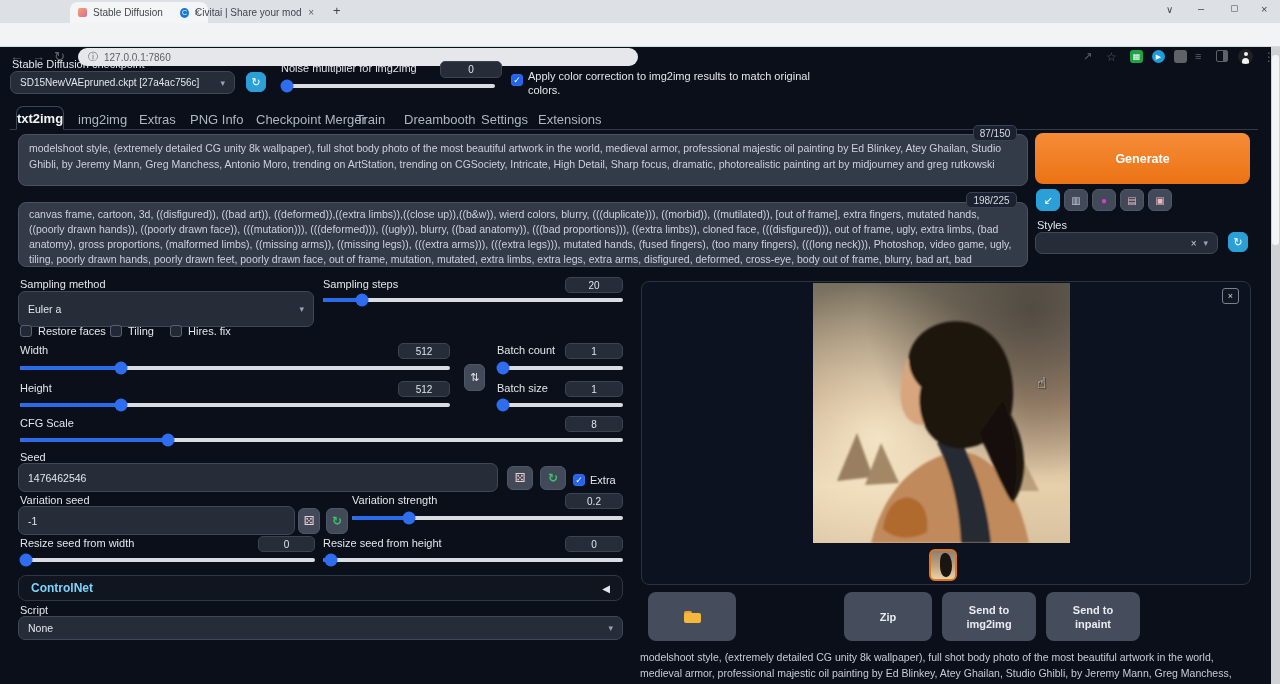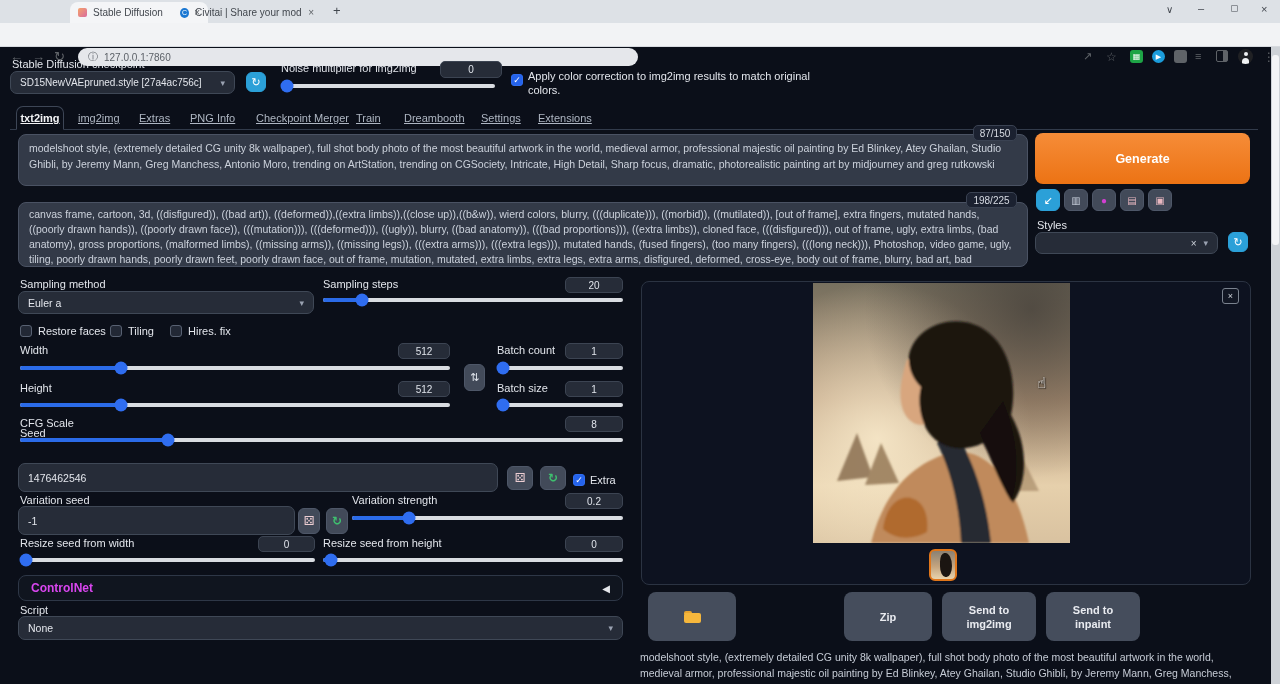--- a/index.html
+++ b/index.html
@@ -26,21 +26,21 @@
   .knob { position:absolute; top:2px; width:13px; height:13px; background:#2f6df0; border-radius:50%; transform:translate(-50%,-50%); }
   .dd { background:#262c38; border:1px solid #3f4856; border-radius:7px; display:flex; align-items:center; justify-content:space-between; padding:0 9px; color:#e3e6ec; font-size:10.5px; }
   .caret { color:#9aa2b1; font-size:9px; }
   .ta { background:#333a48; border:1px solid #4a5263; border-radius:8px; color:#ccd2dc; font-size:10.5px; line-height:15.5px; padding:6px 10px; overflow:hidden; }
   .pill { background:#1b2130; border:1px solid #3a4252; border-radius:5px; color:#d6dae2; font-size:10px; display:flex; align-items:center; justify-content:center; z-index:5; }
   .cb { width:12px; height:12px; border-radius:3px; border:1px solid #586172; background:#222835; }
   .cb.on { background:#2563eb; border-color:#2f6df0; color:#fff; font-size:9px; display:flex; align-items:center; justify-content:center; }
   .tool { background:#424a59; border:1px solid #4e5768; border-radius:6px; display:flex; align-items:center; justify-content:center; }
   .teal { background:#2ba0d8 !important; border-color:#2ba0d8 !important; color:#fff; }
   .btn-dark { background:#454d5c; border-radius:8px; color:#e9ebf0; font-size:11px; font-weight:700; display:flex; align-items:center; justify-content:center; text-align:center; line-height:14px; }
-  .tabtxt { font-size:11px; color:#aeb6c2;text-decoration:underline; }
+  .tabtxt { font-size:13px; color:#aeb6c2; }
 </style>
 </head>
 <body>
 
 <div id="app">
 
   <div class="abs tabstrip">
     <div class="abs btab active" style="left:24px; width:138px;">
       <span style="width:9px;height:9px;border-radius:2px;background:linear-gradient(135deg,#f5a46a,#d96a9e);"></span>
       <span style="overflow:hidden;white-space:nowrap;max-width:100px;">Stable Diffusion</span>
@@ -81,21 +81,21 @@
     </div>
     <div class="abs tbicon" style="left:1263px;font-size:12px;">⋮</div>
   </div>
 
   <div class="abs" style="left:1271px;top:47px;width:9px;height:637px;background:#ced2d7;">
     <div style="position:absolute;left:1px;top:8px;width:7px;height:190px;background:#f3f4f6;border-radius:3px;"></div>
   </div>
 
   <div class="abs lbl" style="left:12px;top:58px;">Stable Diffusion checkpoint</div>
   <div class="abs dd" style="left:10px;top:71px;width:225px;height:23px;">
-    <span style="font-size:10px;">SD15NewVAEpruned.style [27a4ac756c]</span>
+    <span style="font-size:10px;">SD15NewVAEpruned.ckpt [27a4ac756c]</span>
     <span class="caret">▾</span>
   </div>
   <div class="abs tool teal" style="left:246px;top:72px;width:20px;height:20px;font-size:11px;">
       <span>↻</span>
     </div>
 
   <div class="abs lbl" style="left:281px;top:62px;">Noise multiplier for img2img</div>
   <div class="abs numbox" style="left:440px;top:61px;width:62px;height:17px;">0</div>
   <div class="abs slider" style="left:281px;top:84px;width:214px;">
     <span class="sfill" style="width:4px;"></span>
@@ -148,21 +148,21 @@
     <span style="display:flex;gap:7px;align-items:center;">
       <span style="color:#cfd4dd;font-size:10px;">×</span>
       <span class="caret">▾</span>
     </span>
   </div>
   <div class="abs tool teal" style="left:1228px;top:232px;width:20px;height:20px;font-size:11px;">
       <span>↻</span>
     </div>
 
   <div class="abs lbl" style="left:20px;top:278px;">Sampling method</div>
-  <div class="abs dd" style="left:18px;top:291px;width:296px;height:23px;">
+  <div class="abs dd" style="left:18px;top:291px;width:296px;height:36px;">
     <span>Euler a</span>
     <span class="caret">▾</span>
   </div>
   <div class="abs lbl" style="left:323px;top:278px;">Sampling steps</div>
   <div class="abs numbox" style="left:565px;top:277px;width:58px;height:16px;">20</div>
   <div class="abs slider" style="left:323px;top:298px;width:300px;">
     <span class="sfill" style="width:13%;"></span>
       <span class="knob" style="left:13%;"></span>
   </div>
 
@@ -203,21 +203,21 @@
       <span class="knob" style="left:6px;"></span>
   </div>
 
   <div class="abs lbl" style="left:20px;top:417px;text-align:right;">CFG Scale</div>
   <div class="abs numbox" style="left:565px;top:416px;width:58px;height:16px;">8</div>
   <div class="abs slider" style="left:20px;top:438px;width:603px;">
     <span class="sfill" style="width:24.5%;"></span>
       <span class="knob" style="left:24.5%;"></span>
   </div>
 
-  <div class="abs lbl" style="left:20px;top:427px;">Seed</div>
+  <div class="abs lbl" style="left:20px;top:451px;">Seed</div>
   <div class="abs dd" style="left:18px;top:463px;width:480px;height:29px;justify-content:flex-start;">
     <span>1476462546</span>
   </div>
   <div class="abs tool" style="left:507px;top:466px;width:26px;height:24px;color:#eccdd2;font-size:12px;">
       <span>⚄</span>
     </div>
   <div class="abs tool" style="left:540px;top:466px;width:26px;height:24px;color:#3fbf6f;font-size:12px;font-weight:700;">
       <span>↻</span>
     </div>
   <div class="abs cb on" style="left:573px;top:474px;">✓</div>
@@ -248,21 +248,21 @@
       <span class="knob" style="left:6px;"></span>
   </div>
   <div class="abs lbl" style="left:323px;top:537px;">Resize seed from height</div>
   <div class="abs numbox" style="left:565px;top:536px;width:58px;height:16px;">0</div>
   <div class="abs slider" style="left:323px;top:558px;width:300px;">
     <span class="sfill" style="width:7px;"></span>
       <span class="knob" style="left:8px;"></span>
   </div>
 
   <div class="abs" style="left:18px;top:575px;width:605px;height:26px;background:#10151f;border:1px solid #2e3747;border-radius:8px;display:flex;align-items:center;justify-content:space-between;padding:0 12px;">
-    <span style="color:#d946ef;font-size:12px;font-weight:700;">ControlNet</span>
+    <span style="color:#7dd3fc;font-size:12px;font-weight:700;">ControlNet</span>
     <span style="color:#e5e7eb;font-size:10px;">◀</span>
   </div>
 
   <div class="abs lbl" style="left:20px;top:604px;">Script</div>
   <div class="abs dd" style="left:18px;top:616px;width:605px;height:24px;">
     <span>None</span>
     <span class="caret">▾</span>
   </div>
 
   <div class="abs" style="left:641px;top:281px;width:610px;height:304px;border:1px solid #2b3342;border-radius:8px;background:#0d1220;"></div>

